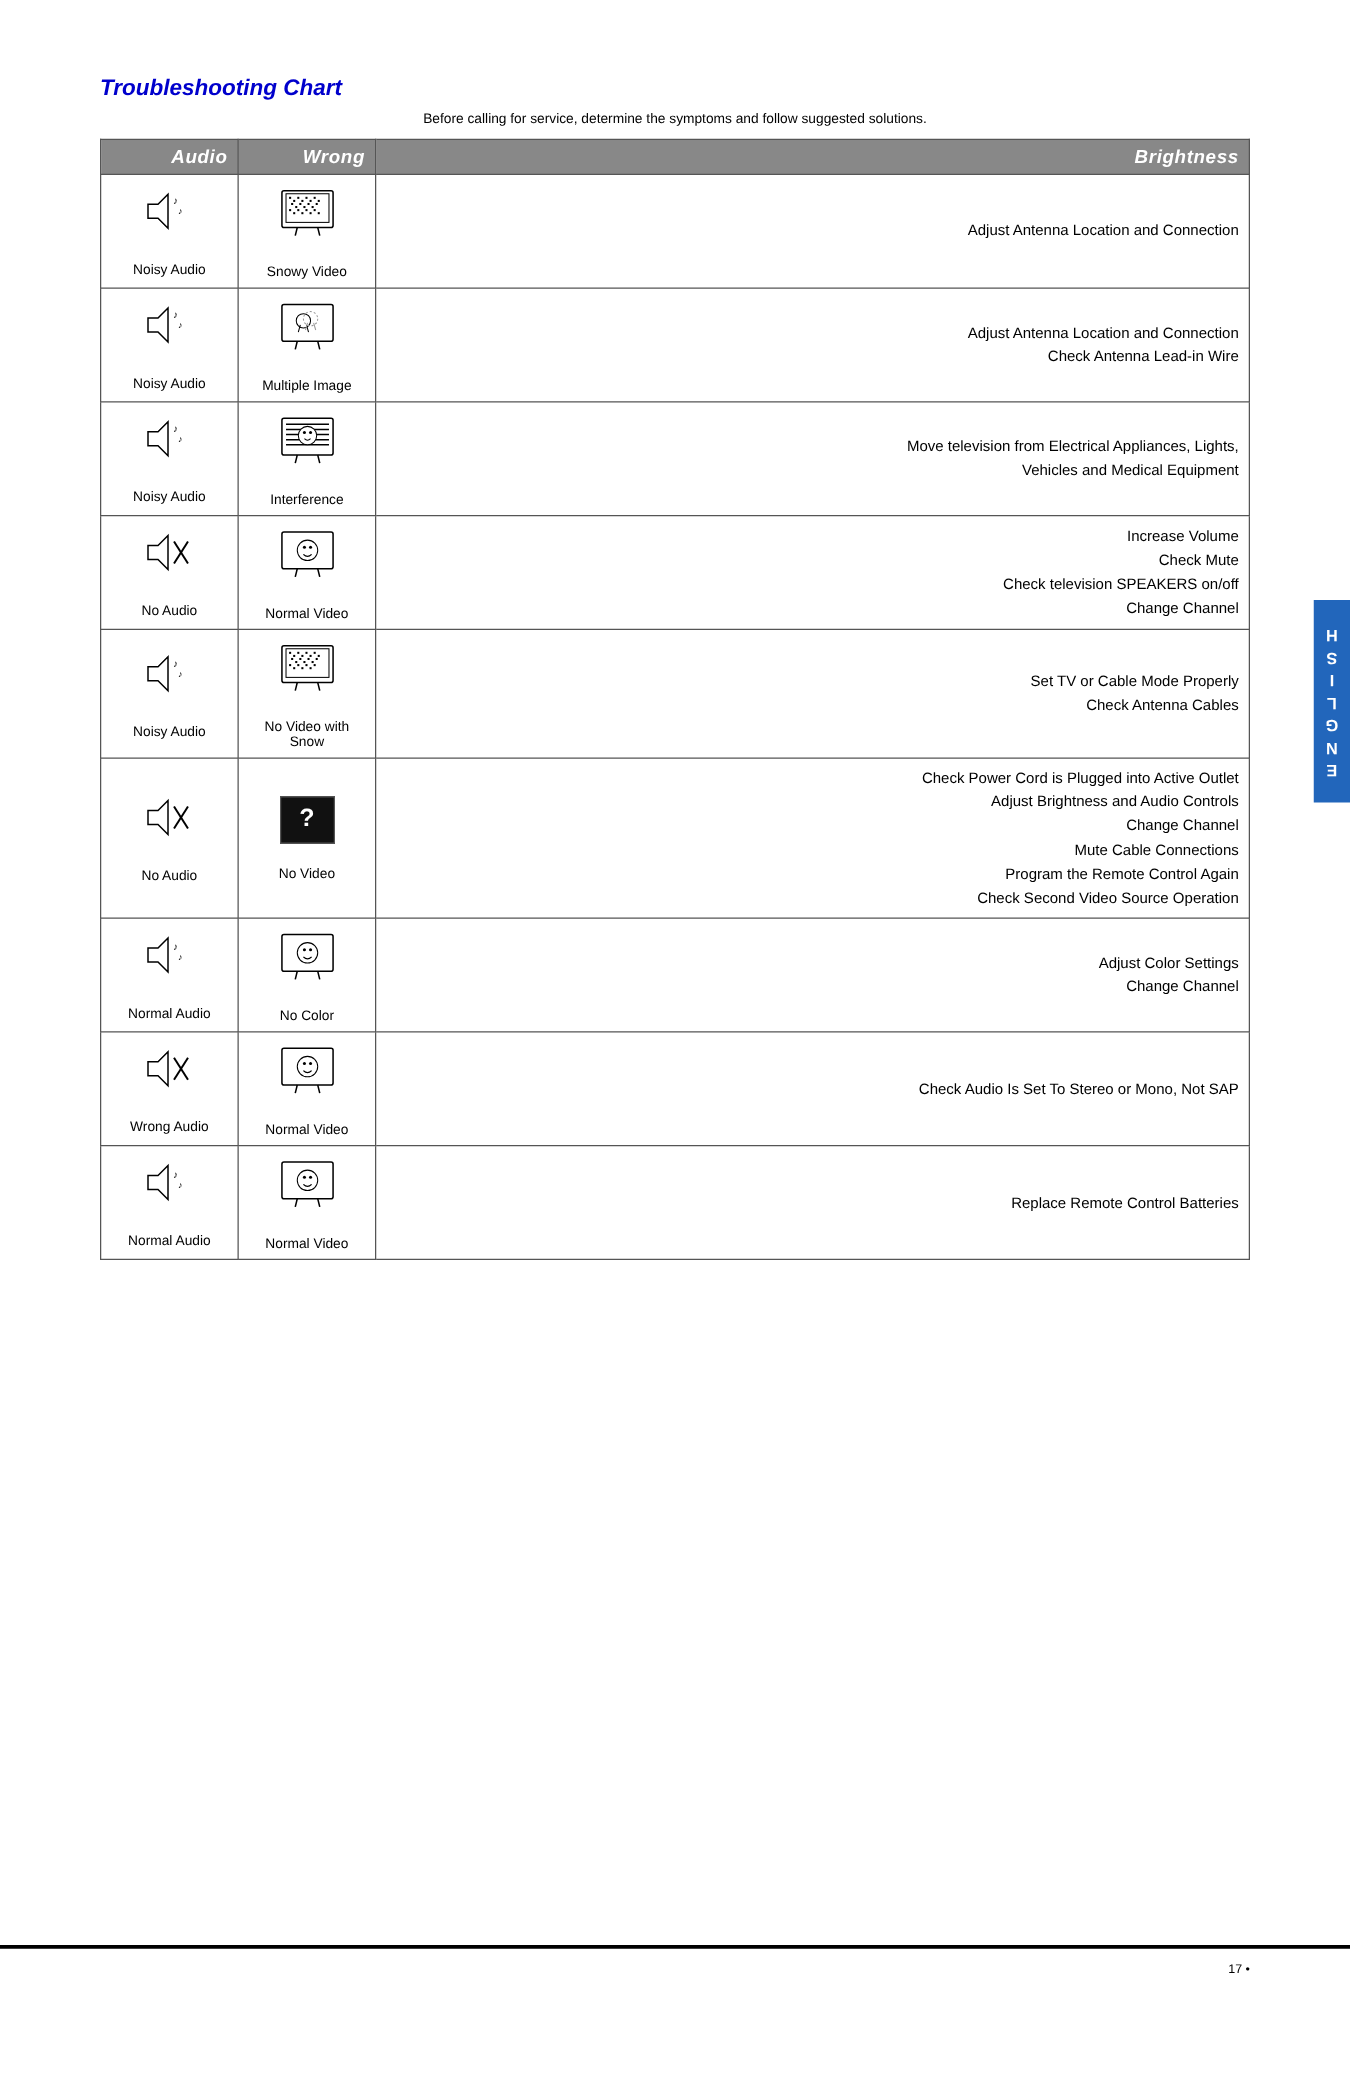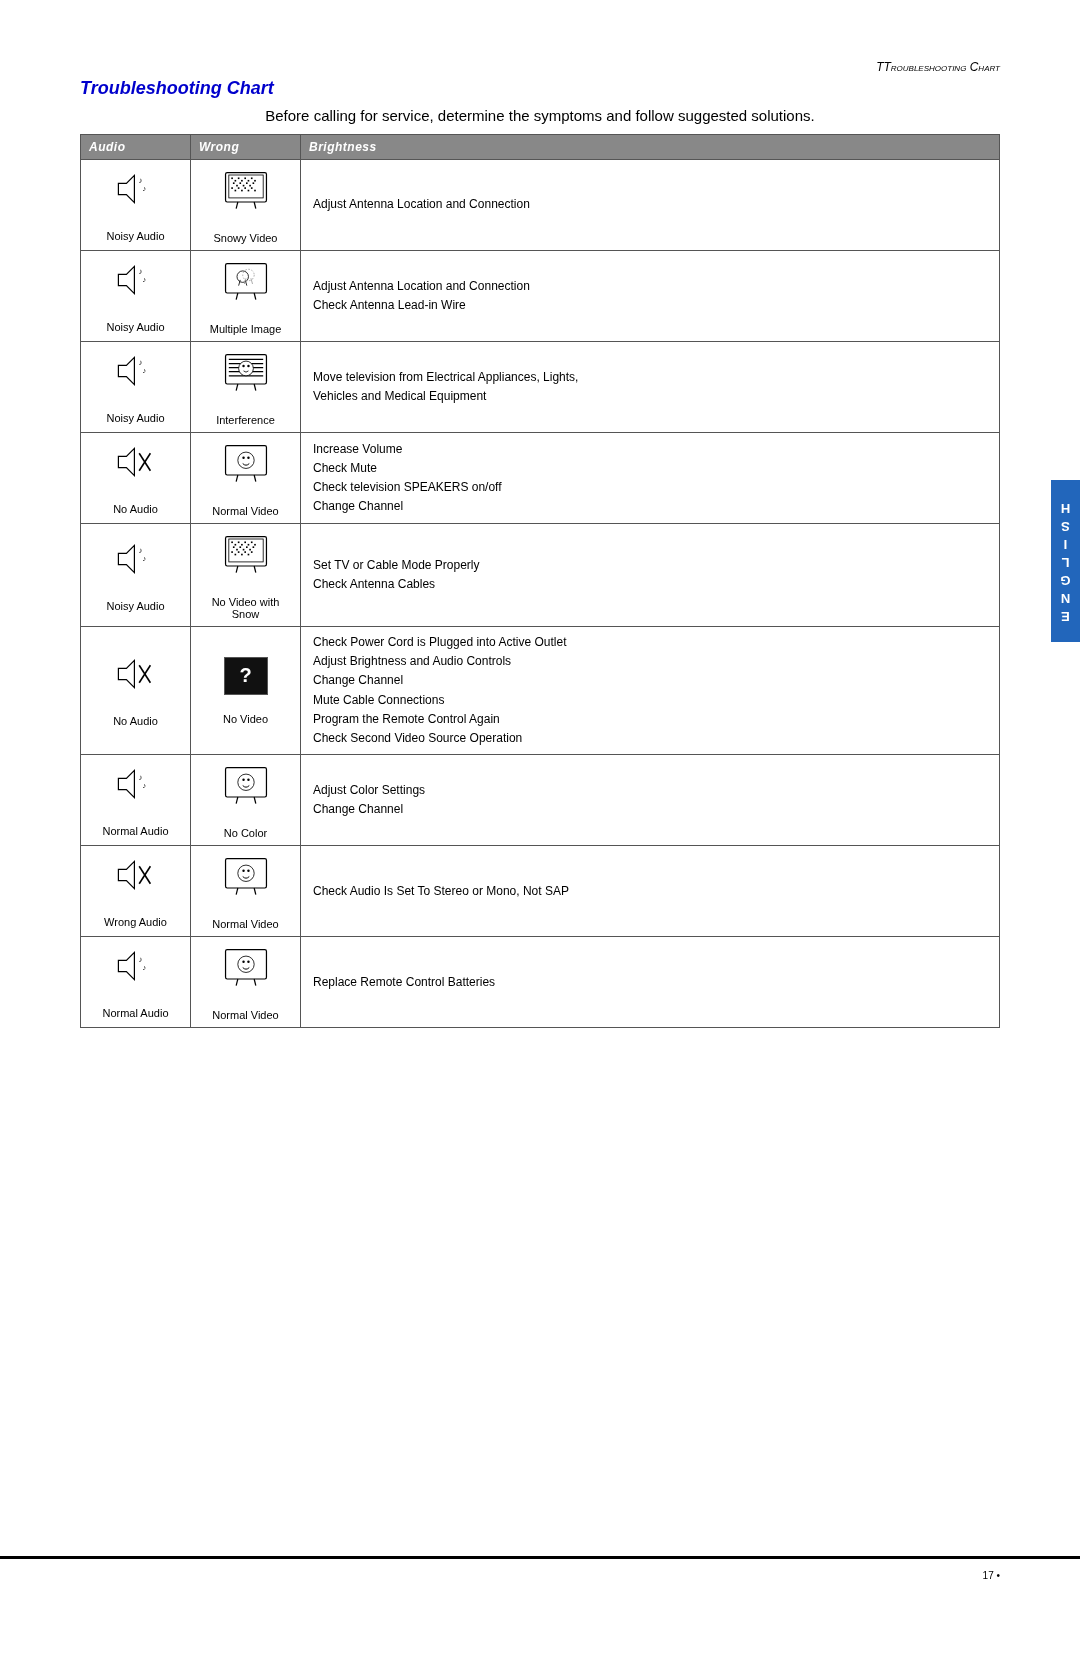--- a/index.html
+++ b/index.html
@@ -35,50 +35,51 @@
 
     .page-title {
       font-size: 18px;
       font-weight: bold;
       font-style: italic;
       color: #0000cc;
       margin-bottom: 8px;
     }
 
     .subtitle {
-      font-size: 15px;
+      font-size: 11px;
       text-align: center;
       margin-bottom: 10px;
       color: #000;
     }
 
     
     .troubleshoot-table {
       width: 100%;
       border-collapse: collapse;
       border: 1.5px solid #555;
       font-size: 12px;
     }
 
     .troubleshoot-table th {
       background: #888;
       color: #fff;
-      text-align: left;
+      text-align: right;
       font-style: italic;
       font-weight: bold;
       border: 1px solid #555;
       padding: 5px 8px;
-      font-size: 12px;
+      font-size: 15px;
       letter-spacing: 0.5px;
     }
 
     .troubleshoot-table td {
       border: 1px solid #555;
       padding: 6px 8px;
       vertical-align: middle;
+      text-align: right;
     }
 
     .troubleshoot-table tr td:first-child {
       text-align: center;
       width: 110px;
     }
 
     .troubleshoot-table tr td:nth-child(2) {
       text-align: center;
       width: 110px;
@@ -121,23 +122,20 @@
   </style>
 </head>
 <body>
 
 <div class="page-wrapper">
 
   <div style="position:absolute; right:0; top:480px; background:#2266bb; color:#fff; writing-mode:vertical-lr; text-orientation:upright; padding:18px 7px; font-size:13px; font-weight:bold; letter-spacing:3px; transform:rotate(180deg); z-index:10;">ENGLISH</div>
 
   <div class="content-area">
 
-    <div class="top-right-header">
-      <em><span>T</span><span style="font-variant: small-caps;">Troubleshooting Chart</span></em>
-    </div>
 
     <div class="page-title">Troubleshooting Chart</div>
 
     <div class="subtitle">Before calling for service, determine the symptoms and follow suggested solutions.</div>
 
     <table class="troubleshoot-table">
       <thead>
         <tr>
           <th>Audio</th>
           <th>Wrong</th>

